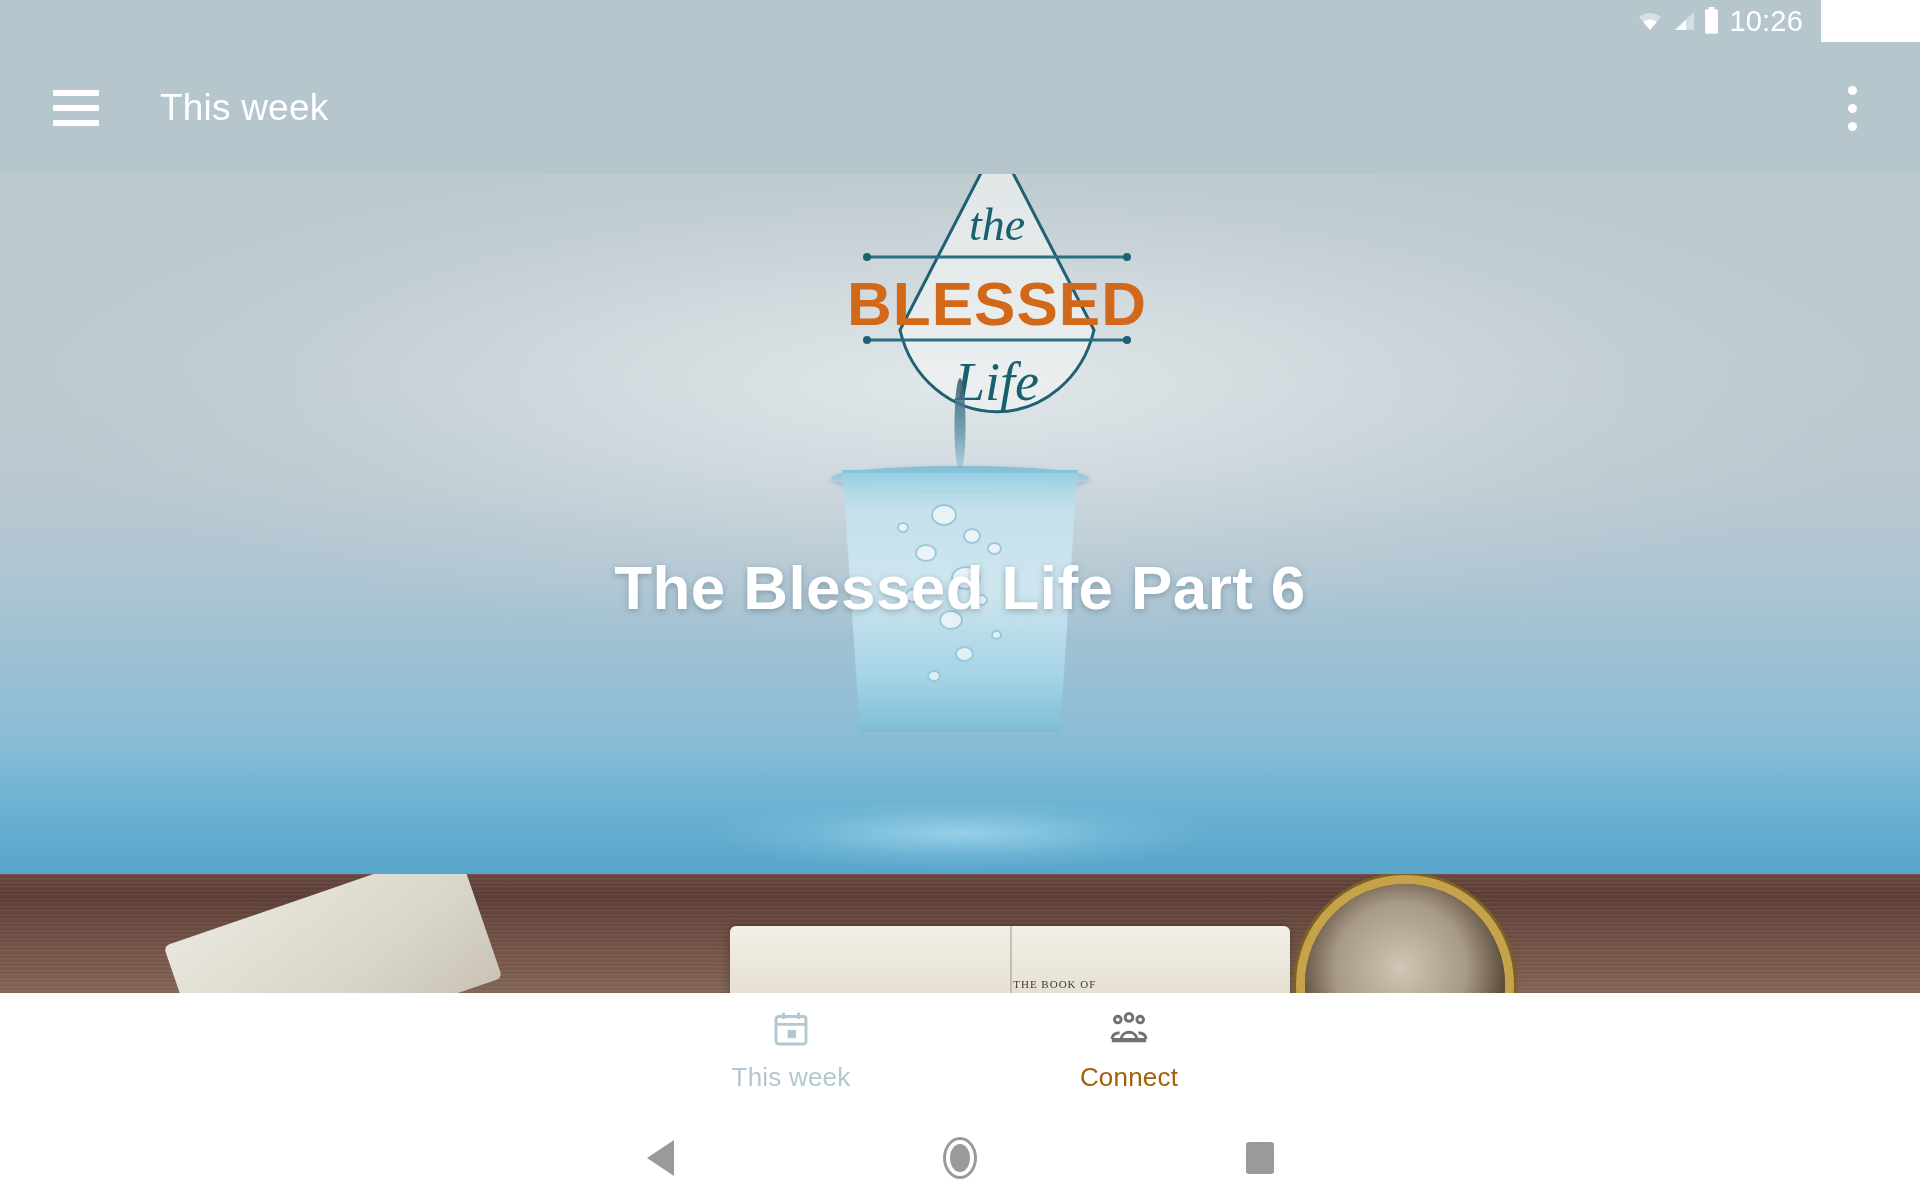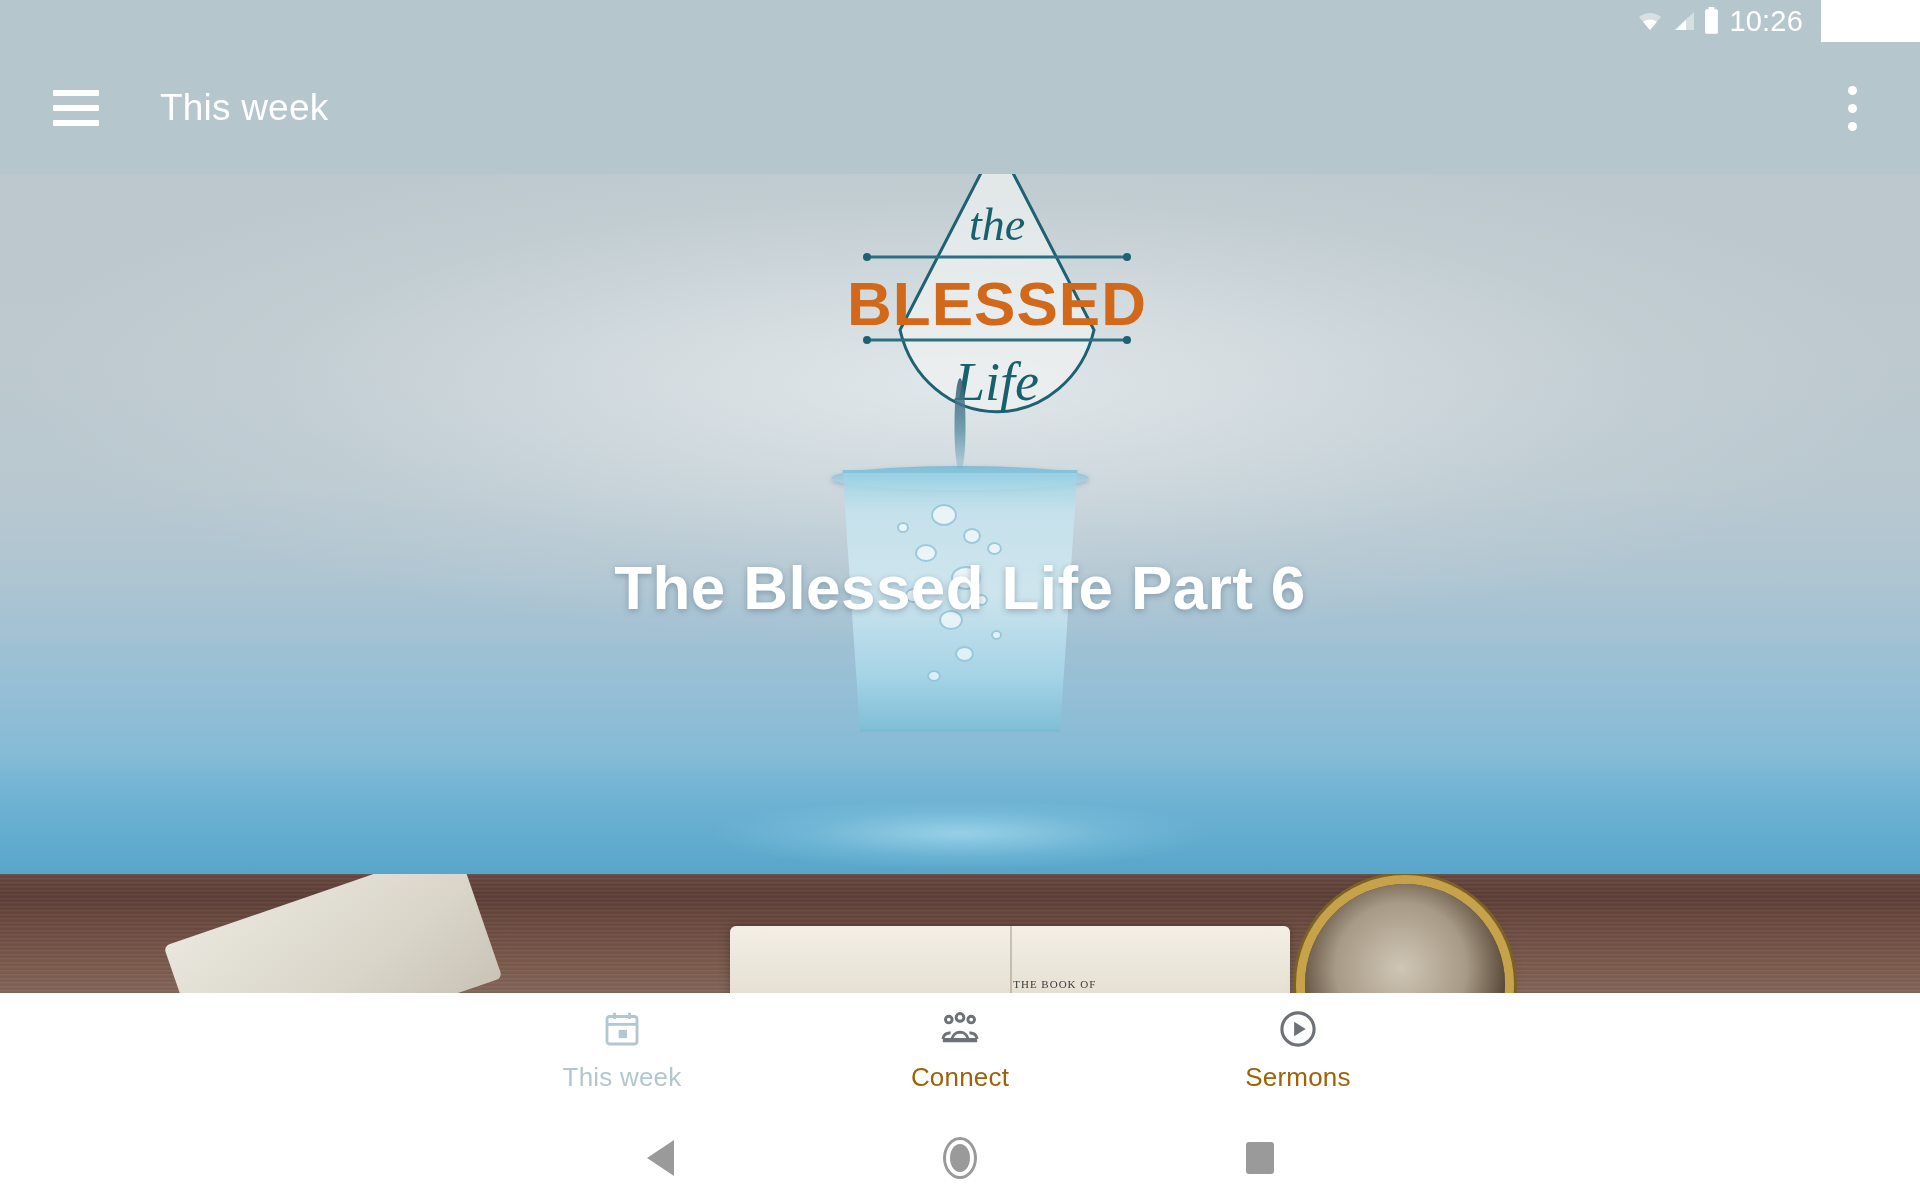--- a/index.html
+++ b/index.html
@@ -341,29 +341,20 @@
           <path d="M7.4 17.6a4.7 4.7 0 0 1 9.2 0"></path>
           <path d="M2.2 17.6a3.7 3.7 0 0 1 4.4-3.3"></path>
           <path d="M21.8 17.6a3.7 3.7 0 0 0-4.4-3.3"></path>
           <line x1="2.2" y1="18.4" x2="21.8" y2="18.4" stroke-width="2.4"></line>
         </svg>
       </div>
       <div class="tab-label">Connect</div>
     </div>
 
 
-    <div class="tab">
-      <div class="tab-icon">
-        <svg width="42" height="42" viewBox="0 0 24 24" fill="none" stroke="#6e7276" stroke-width="1.8">
-          <circle cx="12" cy="12" r="9.2"></circle>
-          <path d="M9.8 7.8 16.4 12l-6.6 4.2z" fill="#6e7276" stroke="none"></path>
-        </svg>
-      </div>
-      <div class="tab-label">Sermons</div>
-    </div>
   </div>
 
   <div class="sys-nav">
     <div class="nav-btn">
       <div class="nav-back"></div>
     </div>
     <div class="nav-btn">
       <div class="nav-home"></div>
     </div>
     <div class="nav-btn">

